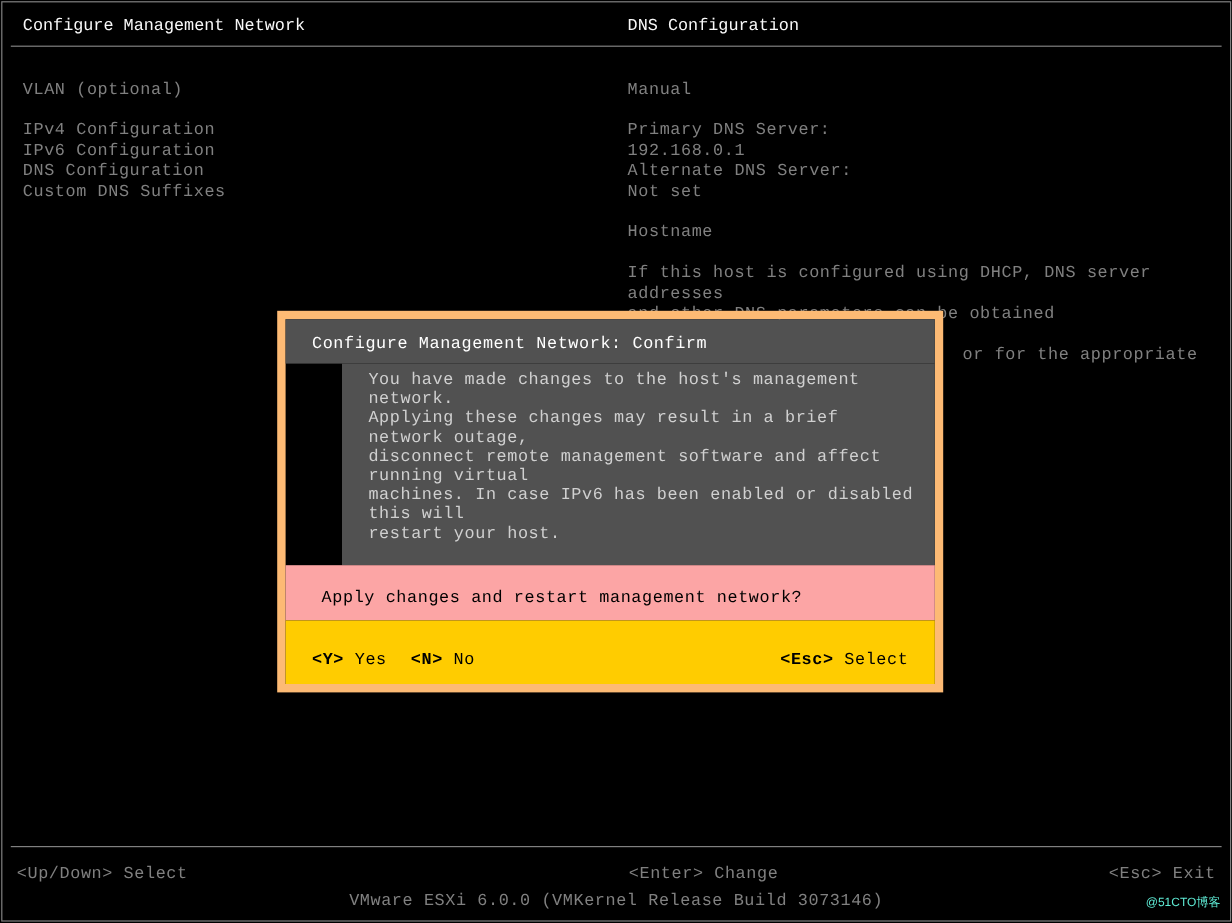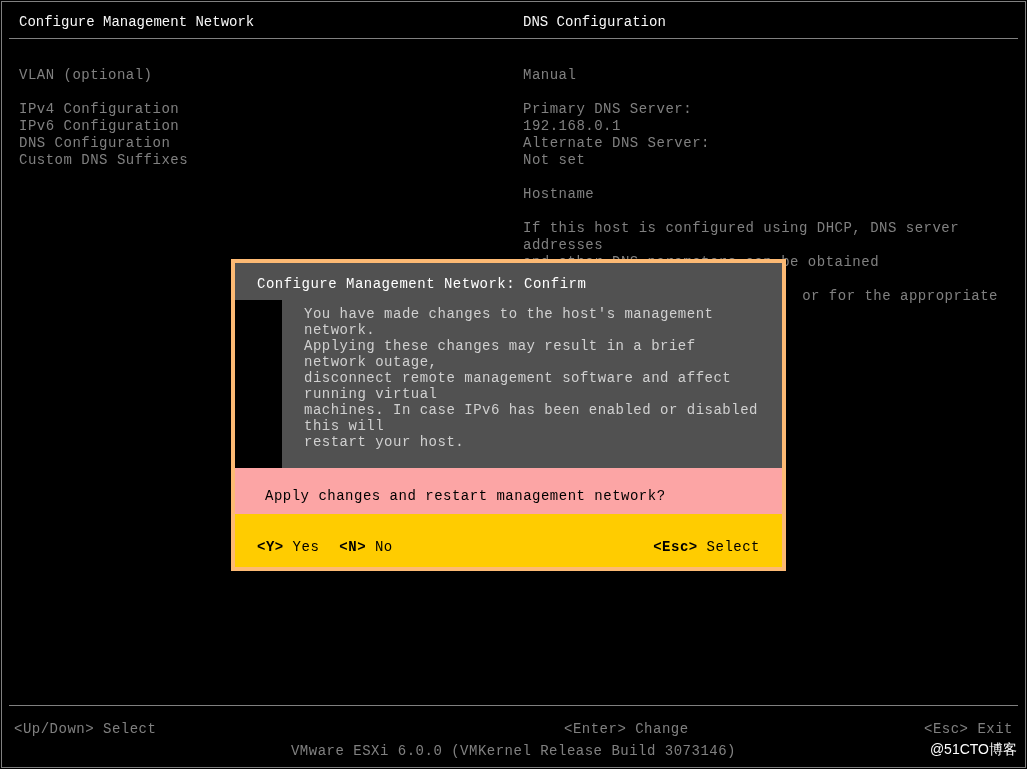--- a/index.html
+++ b/index.html
@@ -64,21 +64,20 @@
       border-top: 1px solid #808080;
     }
     .footer {
       position: absolute;
       bottom: 32px;
       left: 14px;
       right: 14px;
       display: flex;
       color: #808080;
       letter-spacing: 0.5px;
-      gap: 40px;
     }
     .footer-left {
       width: 510px;
     }
     .footer-center {
       flex: 1;
     }
     .footer-right {
       text-align: right;
     }
@@ -88,39 +87,39 @@
       left: 0;
       right: 0;
       text-align: center;
       color: #808080;
       letter-spacing: 0.5px;
     }
     .watermark {
       position: absolute;
       bottom: 10px;
       right: 10px;
-      color: #ffffff;
-      font-size: 14px;
+      color: #5eead4;
+      font-size: 10px;
       font-family: Arial, sans-serif;
     }
     .frame-border {
       position: absolute;
       top: 1px;
       left: 1px;
       right: 1px;
       bottom: 1px;
       border: 1px solid #808080;
       pointer-events: none;
     }
     .dialog-overlay {
       position: absolute;
       top: 259px;
       left: 231px;
       width: 555px;
-      border: 4px solid #fdba74;
+      border: 7px solid #fdba74;
     }
     .dialog-header {
       background: #515151;
       color: #ffffff;
       padding: 13px 18px 8px 22px;
       letter-spacing: 0.5px;
     }
     .dialog-body {
       background: #515151;
       color: #d0d0d0;

